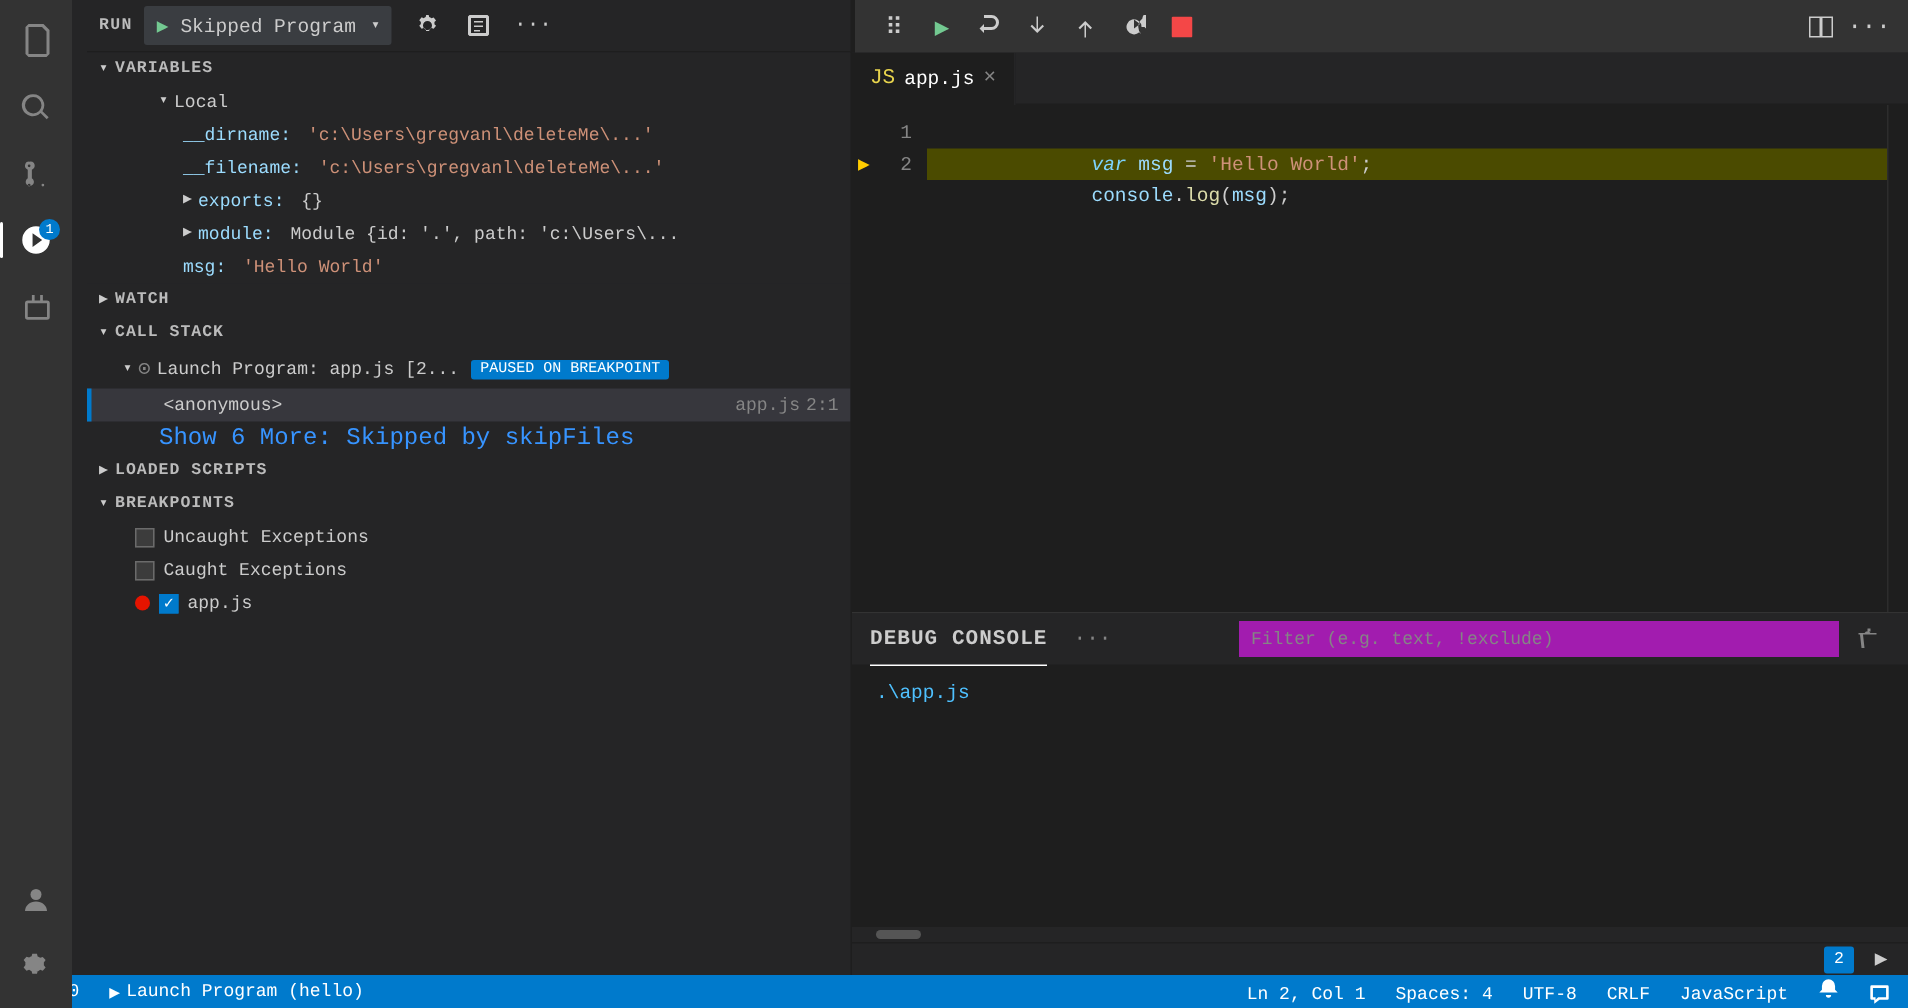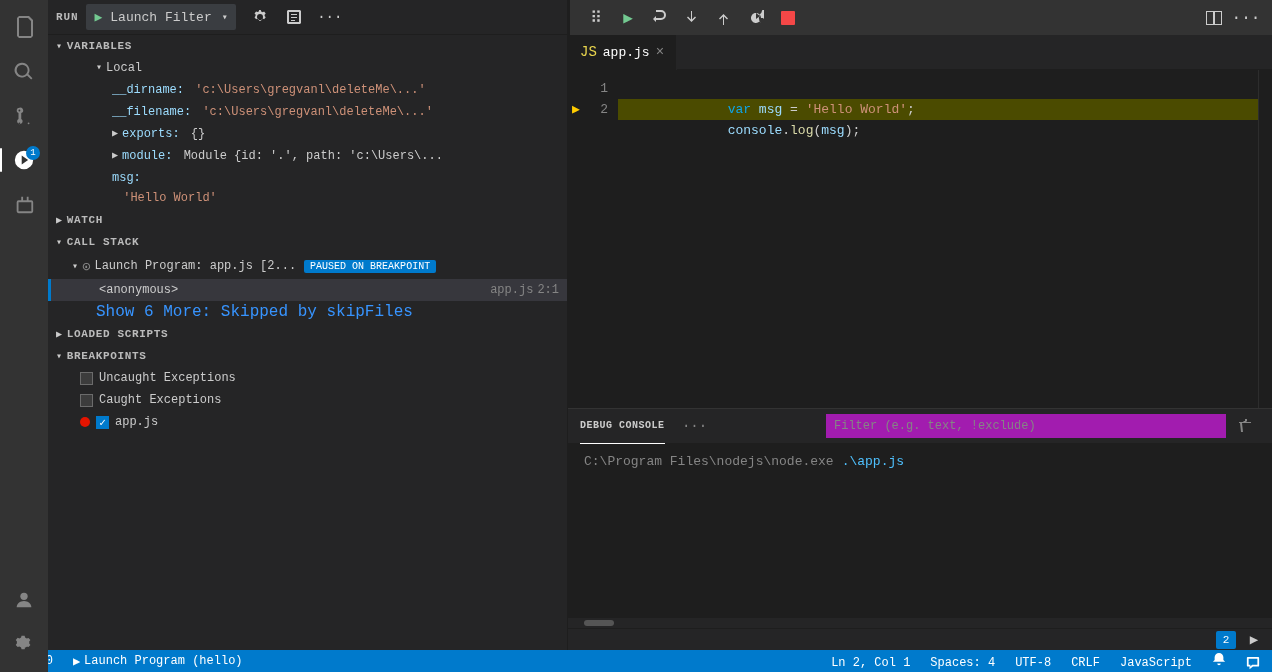--- a/index.html
+++ b/index.html
@@ -68,20 +68,21 @@
 
     
     .sidebar {
       margin-left: 48px;
       width: 520px;
       background: #252526;
       display: flex;
       flex-direction: column;
       overflow: hidden;
       border-right: 1px solid #1e1e1e;
+      padding-left: 10px;
     }
 
     
     .section-header {
       display: flex;
       align-items: center;
       padding: 4px 8px;
       cursor: pointer;
       user-select: none;
       height: 22px;
@@ -268,21 +269,21 @@
       line-height: 21px;
       padding: 0 16px;
       font-size: 13px;
       white-space: pre;
     }
     .code-line.highlighted {
       background: #4b4b00;
     }
 
     
-    .kw { color: #0ea5e9; }
+    .kw { color: #7dd3fc; font-style: italic; }
     .var-t { color: #9cdcfe; }
     .str { color: #ce9178; }
     .fn { color: #dcdcaa; }
     .dot { color: #cccccc; }
 
     
     .bottom-panel {
       height: 220px;
       background: #1e1e1e;
       border-top: 1px solid #333;
@@ -292,21 +293,21 @@
     .bottom-tabs {
       display: flex;
       align-items: center;
       height: 35px;
       background: #252526;
       border-bottom: 1px solid #1e1e1e;
       padding: 0 12px;
       gap: 16px;
     }
     .bottom-tab {
-      font-size: 10px;
+      font-size: 14px;
       font-weight: 600;
       color: #cccccc;
       letter-spacing: 0.05em;
       cursor: pointer;
       height: 35px;
       display: flex;
       align-items: center;
       border-bottom: 1px solid #ffffff;
     }
     .bottom-actions {
@@ -495,21 +496,21 @@
   </div>
 
   <div style="display:flex;flex:1;margin-top:0;">
 
     <div class="sidebar" style="margin-left:48px;">
 
       <div class="run-header">
         <span class="run-title">RUN</span>
         <div class="run-config-dropdown">
           <span style="color:#73c991;margin-right:4px;">▶</span>
-          <span>Launch Filter</span>
+          <span>Skipped Program</span>
           <span style="margin-left:6px;font-size:10px;">▾</span>
         </div>
         <div class="run-action-btn">
           <svg width="16" height="16" viewBox="0 0 16 16" fill="currentColor">
               <path d="M9.1 1l-.3 1.4a5 5 0 00-1.3.7L6.1 2.5l-1.6 2 1.1 1.1a5 5 0 000 1.4L4.5 8.2l1.6 2 1.4-.6a5 5 0 001.3.7l.3 1.4h2l.3-1.4a5 5 0 001.3-.7l1.4.6 1.6-2-1.1-1.1a5 5 0 000-1.4l1.1-1.1-1.6-2-1.4.6A5 5 0 0011.1 2.4L10.8 1H9.1zM10 5a3 3 0 110 6 3 3 0 010-6z"></path>
             </svg>
         </div>
         <div class="run-action-btn">
           <svg width="16" height="16" viewBox="0 0 16 16" fill="currentColor">
               <path d="M14 1H2L1 2v12l1 1h12l1-1V2l-1-1zm-1 12H3V3h10v10z"></path>
@@ -539,21 +540,21 @@
         <div class="var-item" style="padding-left:64px;">
           <span class="expand-arrow">▶</span>
           <span class="var-name">exports:</span>
           <span class="var-value obj">&nbsp;{}</span>
         </div>
         <div class="var-item" style="padding-left:64px;">
           <span class="expand-arrow">▶</span>
           <span class="var-name">module:</span>
           <span class="var-value obj">&nbsp;Module {id: '.', path: 'c:\Users\...</span>
         </div>
-        <div class="var-item" style="padding-left:64px;flex-direction:column;">
+        <div class="var-item" style="padding-left:64px;">
           <span class="var-name">msg:</span>
           <span class="var-value">&nbsp;'Hello World'</span>
         </div>
       </div>
 
       <div class="watch-section">
         <div class="section-header">
           <span class="chevron">▶</span>
           <span>WATCH</span>
         </div>
@@ -652,21 +653,20 @@
             <input class="filter-input" type="text" placeholder="Filter (e.g. text, !exclude)" style="">
             <div class="debug-toolbar-btn" style="color:#858585;">
               <svg width="16" height="16" viewBox="0 0 16 16" fill="currentColor">
                   <path d="M10 3H9V1H7v2H6l-1 1H1v1h1l1 9h8l1-9h1V4h-4l-1-1zm1 11H5L4 5h8l-1 9z"></path>
                 </svg>
             </div>
           </div>
         </div>
         <div class="console-content">
           <div class="console-line">
-            <span class="console-path">C:\Program Files\nodejs\node.exe</span>
             <a class="console-link" href="#">.\app.js</a>
           </div>
         </div>
 
         <div style="height:10px;background:#252526;display:flex;align-items:center;padding:0 16px;">
           <div style="width:30px;height:6px;background:#555;border-radius:3px;cursor:pointer;"></div>
         </div>
       </div>
 
       <div style="height:22px;background:#252526;display:flex;align-items:center;padding:0 8px;border-top:1px solid #1e1e1e;">

